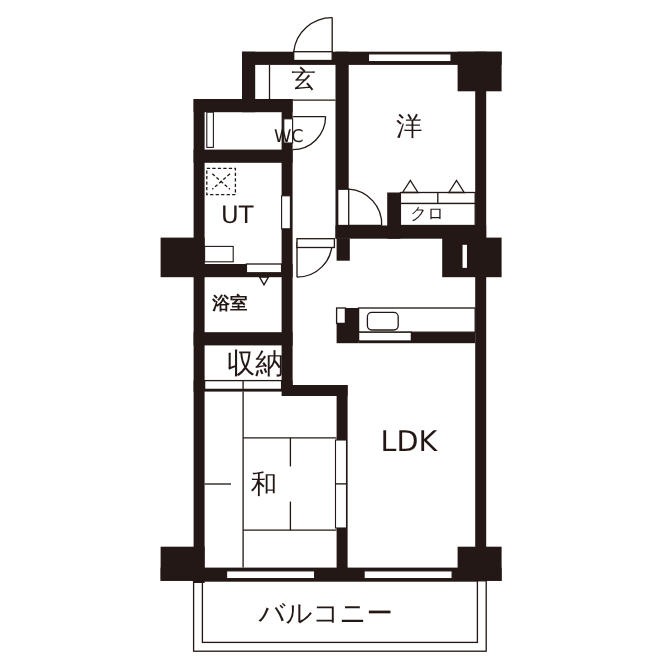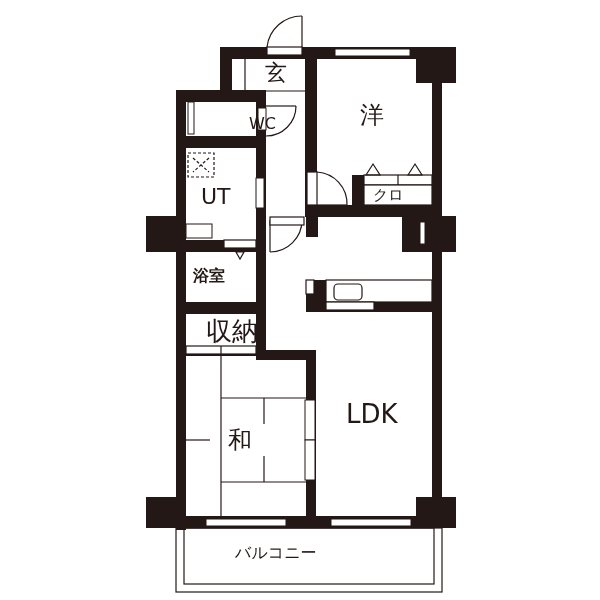--- a/index.html
+++ b/index.html
@@ -128,15 +128,15 @@
 </svg>
 
   <div class="lbl" style="left:265px;top:62px;font-size:22px;">玄</div>
   <div class="lbl" style="left:360px;top:103px;font-size:24px;">洋</div>
   <div class="lbl" style="left:373px;top:188px;font-size:15px;font-family:Liberation Serif, serif;">クロ</div>
   <div class="lbl" style="left:213px;top:116px;font-size:16px;margin-left:36px;">WC</div>
   <div class="lbl" style="left:201px;top:186px;font-size:22px;text-align:center;">UT</div>
   <div class="lbl" style="left:193px;top:268px;font-size:16px;font-weight:bold;">浴室</div>
   <div class="lbl" style="left:206px;top:318px;font-size:26px;">収納</div>
   <div class="lbl" style="left:228px;top:428px;font-size:24px;">和</div>
-  <div class="lbl" style="left:346px;top:389px;font-size:26px;margin-top:12px;">LDK</div>
-  <div class="lbl" style="left:235px;top:545px;font-size:16px;">バルコニー</div>
+  <div class="lbl" style="left:346px;top:389px;font-size:26px;">LDK</div>
+  <div class="lbl" style="left:235px;top:545px;font-size:24px;">バルコニー</div>
 </div>
 
 </body></html>

